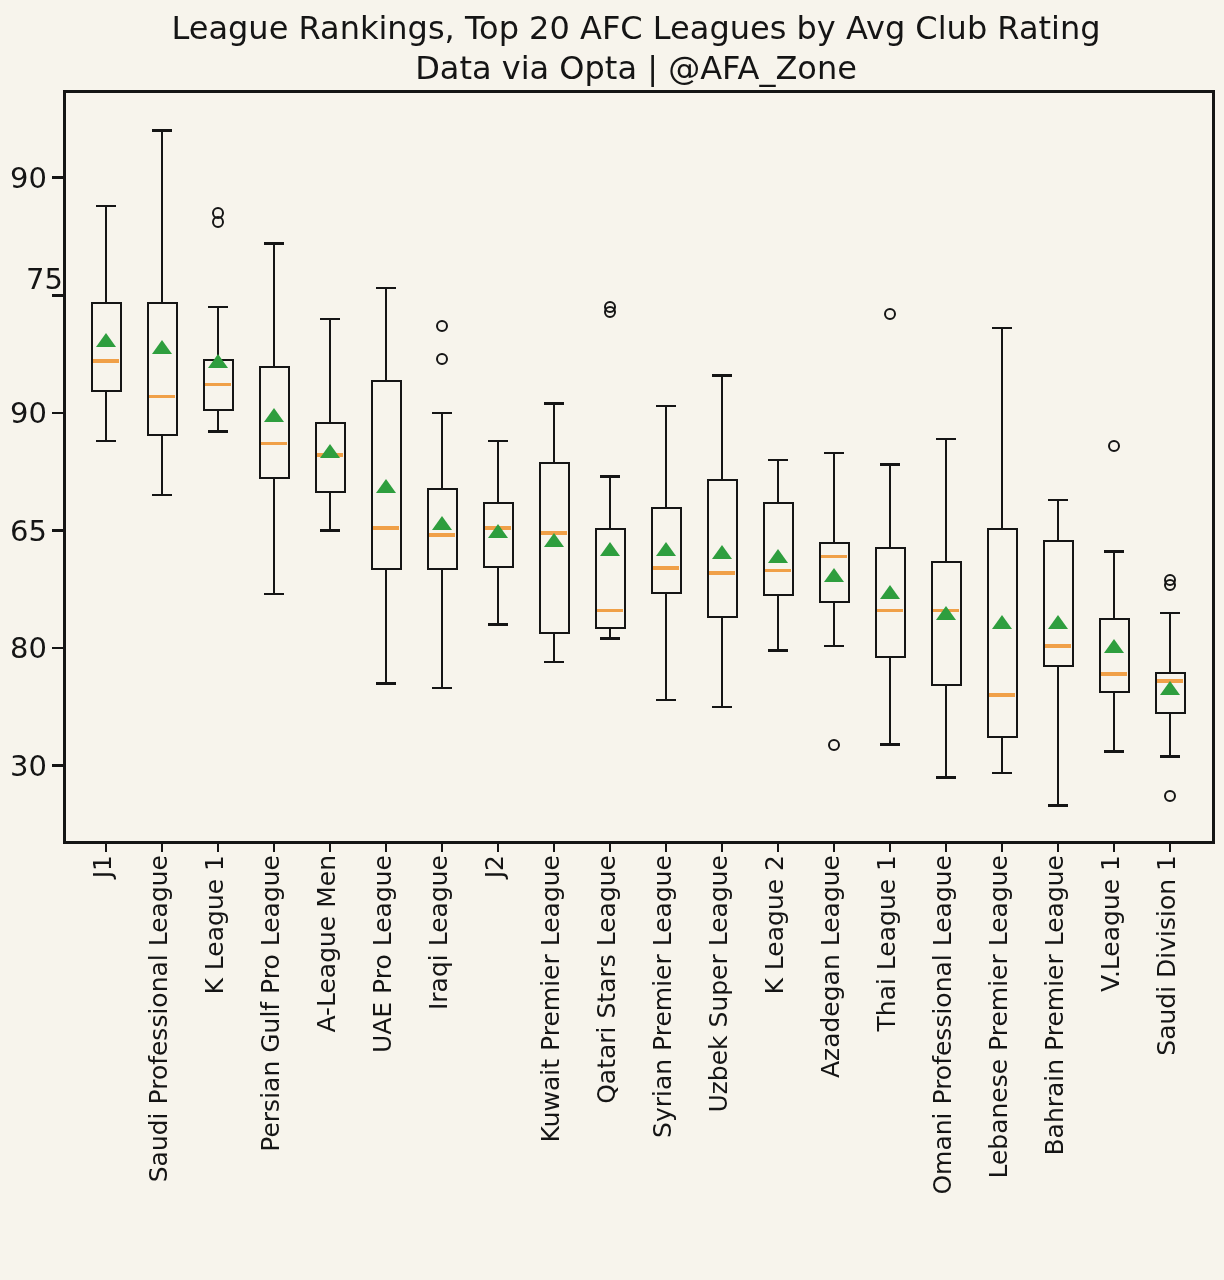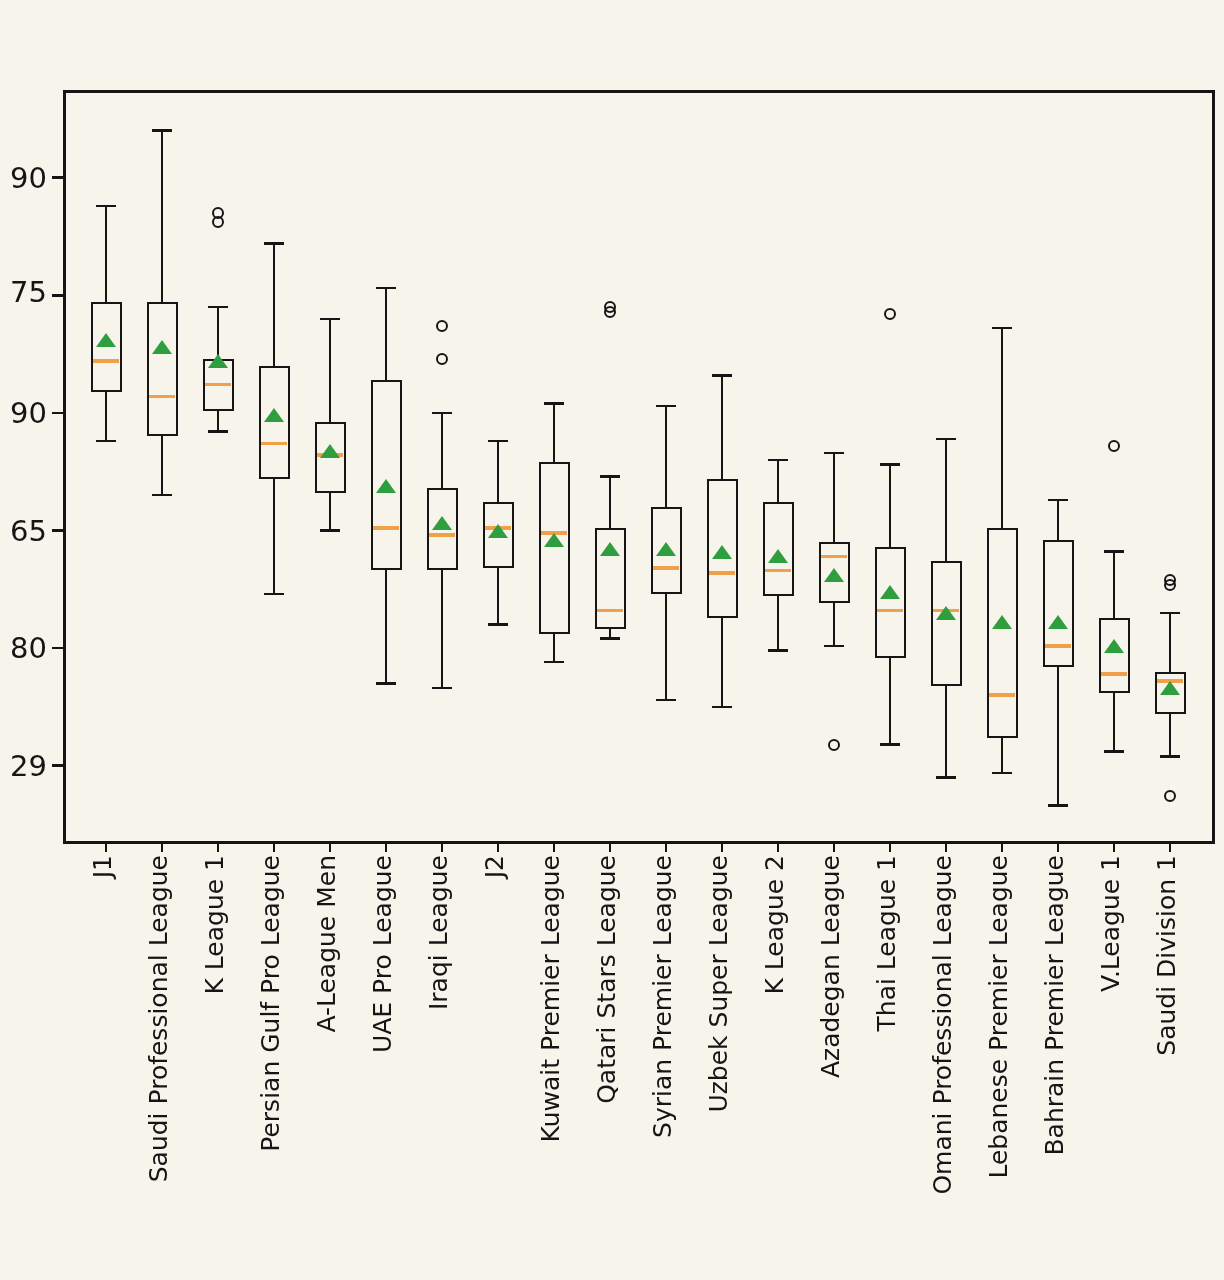--- a/index.html
+++ b/index.html
@@ -114,32 +114,33 @@
     text-align: center;
     font-size: 30px;
     line-height: 37px;
     white-space: pre-line;
   }
 </style>
 </head>
 <body>
 
 <div id="figure">
+  <div id="chart-title"><span>League Rankings, Top 20 AFC Leagues by Avg Club Rating</span><br><span>Data via Opta | @AFA_Zone</span></div>
 
   <div id="plot-area">
       <div class="ytick" style="top: 671.48px;"></div>
-      <div class="yticklabel" style="top: 657.73px;">29</div>
+      <div class="yticklabel" style="top: 657.73px;">30</div>
       <div class="ytick" style="top: 553.869px;"></div>
       <div class="yticklabel" style="top: 540.119px;">80</div>
       <div class="ytick" style="top: 436.259px;"></div>
       <div class="yticklabel" style="top: 422.509px;">65</div>
       <div class="ytick" style="top: 318.649px;"></div>
       <div class="yticklabel" style="top: 304.899px;">90</div>
       <div class="ytick" style="top: 201.039px;"></div>
-      <div class="yticklabel" style="top: 184px;">75</div>
+      <div class="yticklabel" style="top: 171px; margin-left: 16px;">75</div>
       <div class="ytick" style="top: 83.4292px;"></div>
       <div class="yticklabel" style="top: 69.6792px;">90</div>
       <div class="wline" style="left: 38.75px; top: 112.906px; height: 96.4403px;"></div>
       <div class="wline" style="left: 38.75px; top: 298.73px; height: 49.3962px;"></div>
       <div class="wcap" style="left: 30px; top: 111.656px;"></div>
       <div class="wcap" style="left: 30px; top: 346.876px;"></div>
       <div class="bbox" style="left: 24.5px; top: 209.346px; height: 89.3836px;"></div>
       <div class="bmedian" style="left: 27px; top: 266.401px; background: rgb(240, 160, 72);"></div>
       <div class="bmean" style="left: 30px; top: 239.981px; border-bottom: 14px solid rgb(46, 158, 62);"></div>
       <div class="xtick" style="left: 38.75px;"></div>

